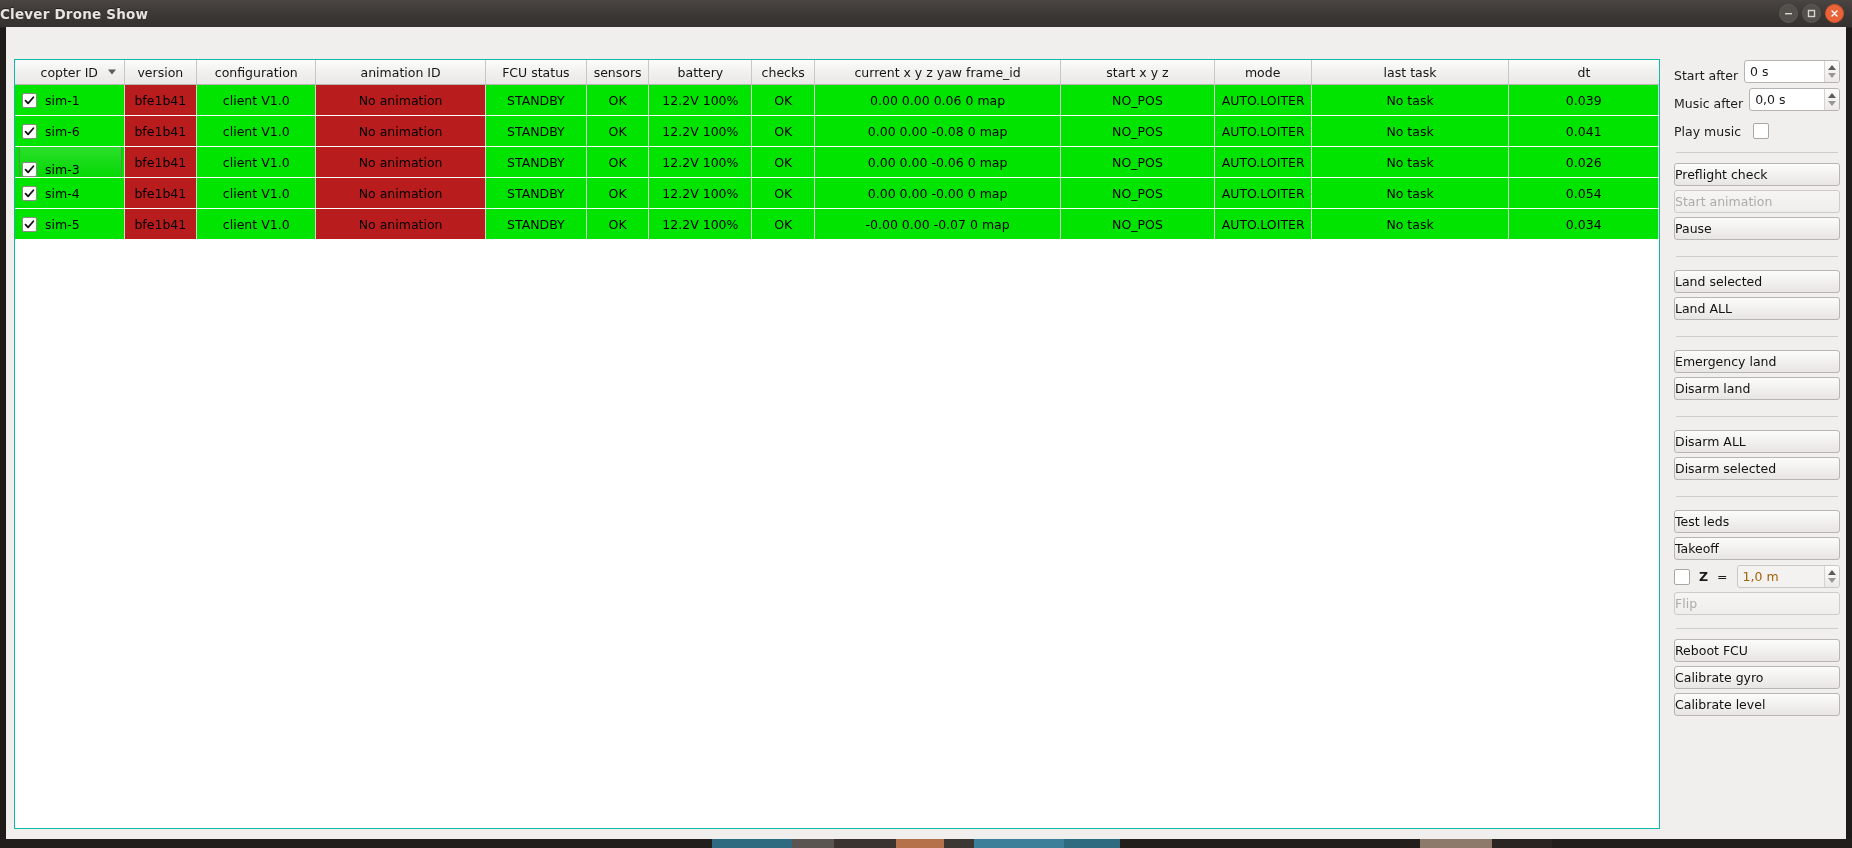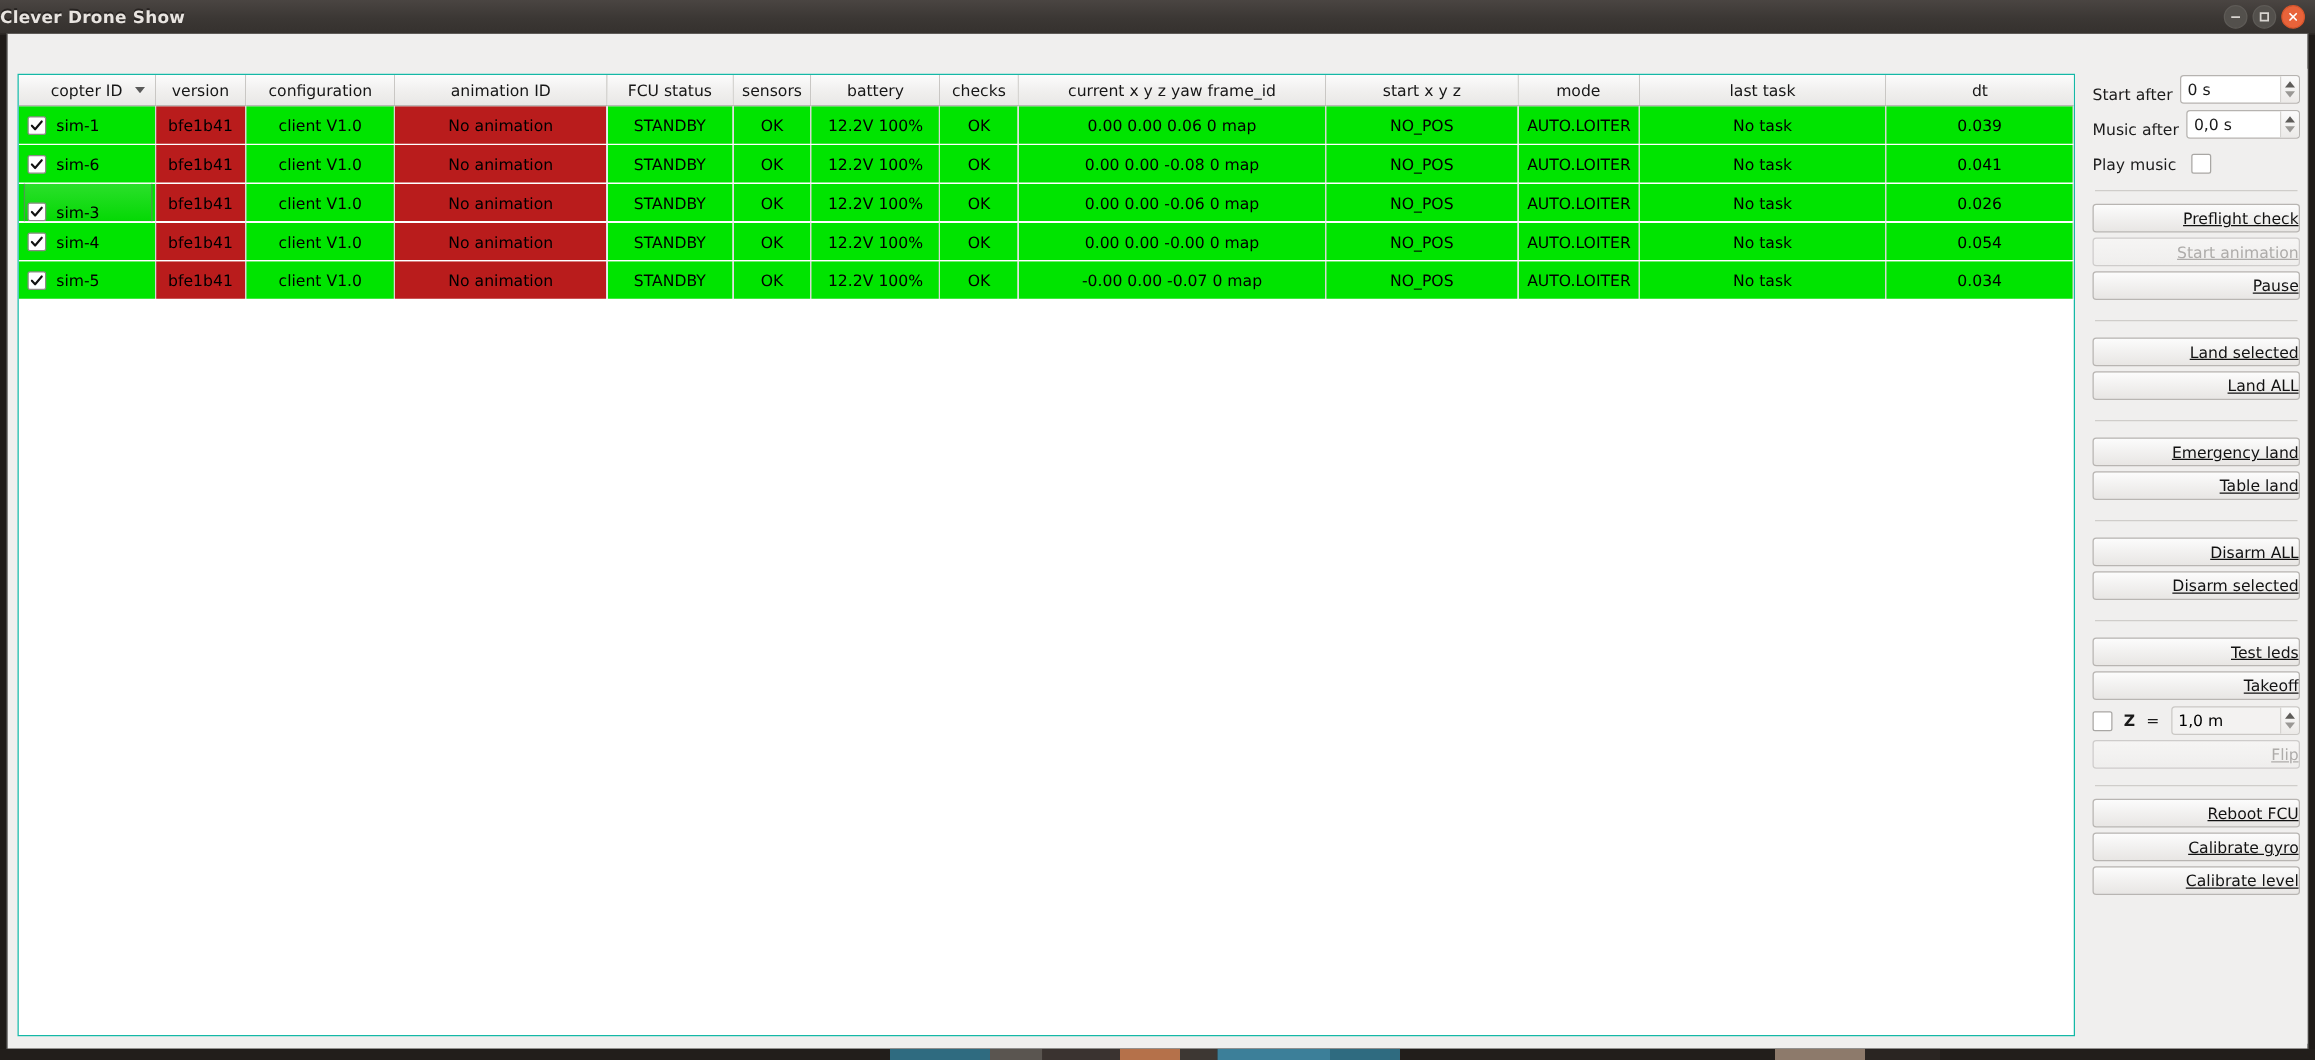--- a/index.html
+++ b/index.html
@@ -218,21 +218,21 @@
   .spin-value {
     flex: 1 1 auto;
     font-size: 12.5px;
     color: #1a1a1a;
     display: flex;
     align-items: center;
     padding-left: 5px;
     overflow: hidden;
     white-space: nowrap;
   }
-  .spin.disabled .spin-value { color: #000000; }
+  .spin.disabled .spin-value { color: #a16207; }
   .spin-arrows {
     width: 15px;
     border-left: 1px solid #d5d3d0;
     background: linear-gradient(to bottom,#fbfbfb,#eceae8);
     display: flex;
     flex-direction: column;
     align-items: center;
     justify-content: space-around;
     padding: 2px 0;
     box-sizing: border-box;
@@ -258,26 +258,25 @@
     width: 100%;
     height: 23px;
     margin-top: 4px;
     box-sizing: border-box;
     background: linear-gradient(to bottom, #fcfcfc 0%, #f2f1f0 48%, #e8e6e4 100%);
     border: 1px solid #b8b5b2;
     border-radius: 3px;
     font-size: 12.5px;
     font-family: "DejaVu Sans", "Liberation Sans", sans-serif;
     color: #121212;
-    text-align: right;
+    text-align: left;
     line-height: 21px;
     padding: 0;
     white-space: nowrap;
     overflow: hidden;
-    text-decoration: underline;
   }
   .btn.disabled {
     color: #aeacaa;
     background: linear-gradient(to bottom, #f6f5f4, #efeeed);
     border-color: #cecccb;
   }
   .sep {
     height: 1px;
     background: #cfcdca;
     margin: 13px 2px 10px 2px;
@@ -530,21 +529,21 @@
         <button class="btn">Pause</button>
 
         <div class="sep tall"></div>
 
         <button class="btn">Land selected</button>
         <button class="btn">Land ALL</button>
 
         <div class="sep tall"></div>
 
         <button class="btn">Emergency land</button>
-        <button class="btn">Table land</button>
+        <button class="btn">Disarm land</button>
 
         <div class="sep tall"></div>
 
         <button class="btn">Disarm ALL</button>
         <button class="btn">Disarm selected</button>
 
         <div class="sep tall"></div>
 
         <button class="btn">Test leds</button>
         <button class="btn">Takeoff</button>

